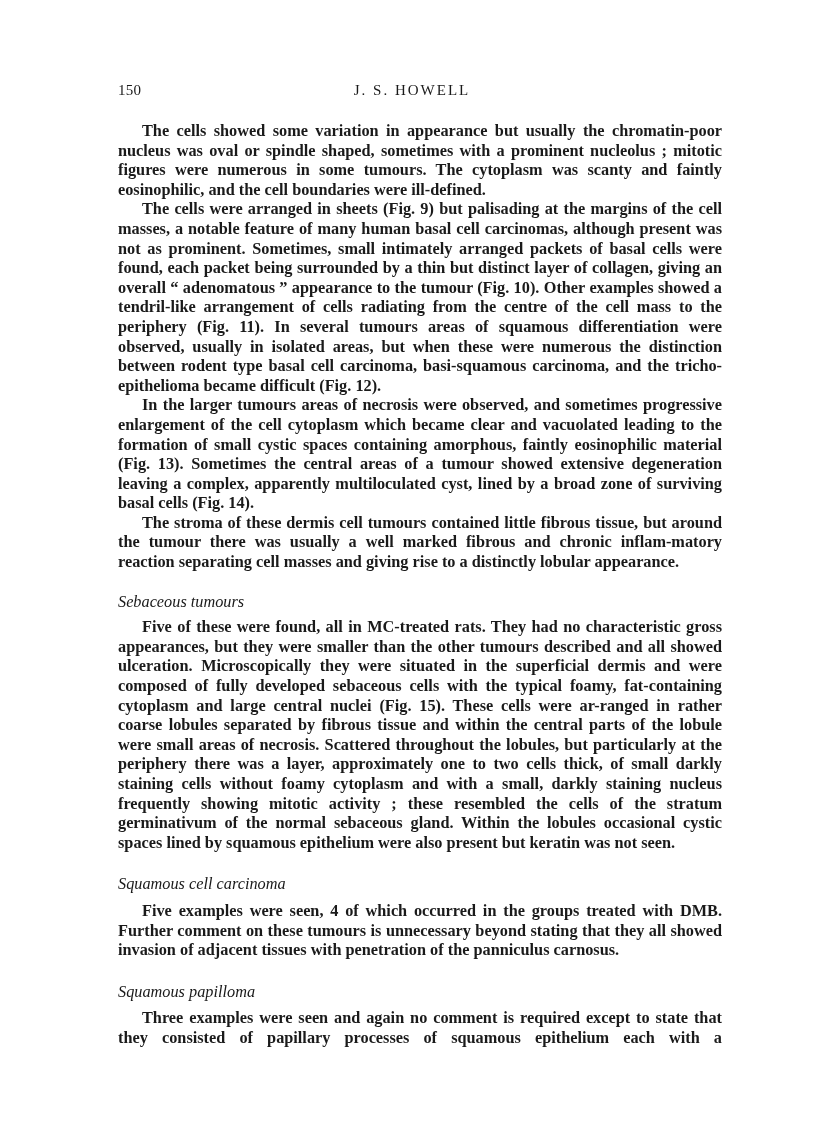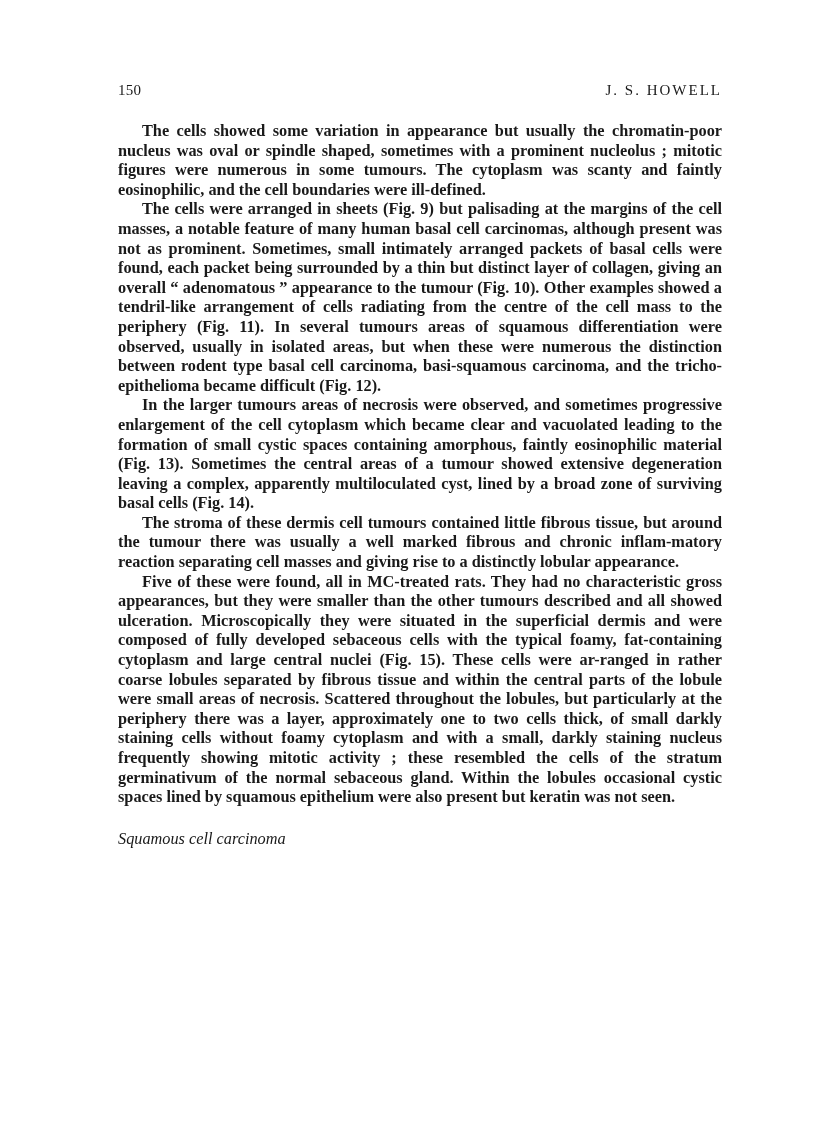--- a/index.html
+++ b/index.html
@@ -28,23 +28,23 @@
       letter-spacing: 0.2px;
     }
     .page-number {
       position: absolute;
       left: 0;
       top: 0;
     }
     .author {
       position: absolute;
       left: 0;
-      right: 0;
+      right: 16px;
       top: 0;
-      text-align: right;
+      text-align: center;
       letter-spacing: 2px;
     }
     .body-text {
       margin-top: 17px;
     }
     p {
       margin: 0;
       font-size: 16.3px;
       line-height: 19.6px;
       text-align: justify;
@@ -81,24 +81,34 @@
   <div class="body-text">
 
     <div>
       <p>The cells showed some variation in appearance but usually the chromatin-poor nucleus was oval or spindle shaped, sometimes with a prominent nucleolus ; mitotic figures were numerous in some tumours. The cytoplasm was scanty and faintly eosinophilic, and the cell boundaries were ill-defined.</p>
       <p>The cells were arranged in sheets (Fig. 9) but palisading at the margins of the cell masses, a notable feature of many human basal cell carcinomas, although present was not as prominent. Sometimes, small intimately arranged packets of basal cells were found, each packet being surrounded by a thin but distinct layer of collagen, giving an overall “ adenomatous ” appearance to the tumour (Fig. 10). Other examples showed a tendril-like arrangement of cells radiating from the centre of the cell mass to the periphery (Fig. 11). In several tumours areas of squamous differentiation were observed, usually in isolated areas, but when these were numerous the distinction between rodent type basal cell carcinoma, basi-squamous carcinoma, and the tricho-epithelioma became difficult (Fig. 12).</p>
       <p>In the larger tumours areas of necrosis were observed, and sometimes progressive enlargement of the cell cytoplasm which became clear and vacuolated leading to the formation of small cystic spaces containing amorphous, faintly eosinophilic material (Fig. 13). Sometimes the central areas of a tumour showed extensive degeneration leaving a complex, apparently multiloculated cyst, lined by a broad zone of surviving basal cells (Fig. 14).</p>
       <p>The stroma of these dermis cell tumours contained little fibrous tissue, but around the tumour there was usually a well marked fibrous and chronic inflam-matory reaction separating cell masses and giving rise to a distinctly lobular appearance.</p>
     </div>
 
     <div class="section">
+      <div class="section-heading first">Sebaceous tumours</div>
       <div class="section-body">
         <p>Five of these were found, all in MC-treated rats. They had no characteristic gross appearances, but they were smaller than the other tumours described and all showed ulceration. Microscopically they were situated in the superficial dermis and were composed of fully developed sebaceous cells with the typical foamy, fat-containing cytoplasm and large central nuclei (Fig. 15). These cells were ar-ranged in rather coarse lobules separated by fibrous tissue and within the central parts of the lobule were small areas of necrosis. Scattered throughout the lobules, but particularly at the periphery there was a layer, approximately one to two cells thick, of small darkly staining cells without foamy cytoplasm and with a small, darkly staining nucleus frequently showing mitotic activity ; these resembled the cells of the stratum germinativum of the normal sebaceous gland. Within the lobules occasional cystic spaces lined by squamous epithelium were also present but keratin was not seen.</p>
       </div>
     </div>
 
     <div class="section">
       <div class="section-heading next">Squamous cell carcinoma</div>
+      <div class="section-body">
+        <p>Five examples were seen, 4 of which occurred in the groups treated with DMB. Further comment on these tumours is unnecessary beyond stating that they all showed invasion of adjacent tissues with penetration of the panniculus carnosus.</p>
+      </div>
     </div>
 
+    <div class="section">
+      <div class="section-heading next">Squamous papilloma</div>
+      <div class="section-body">
+        <p style="text-align-last: justify;">Three examples were seen and again no comment is required except to state that they consisted of papillary processes of squamous epithelium each with a</p>
+      </div>
+    </div>
 
   </div>
 </div>
 
 </body></html>

